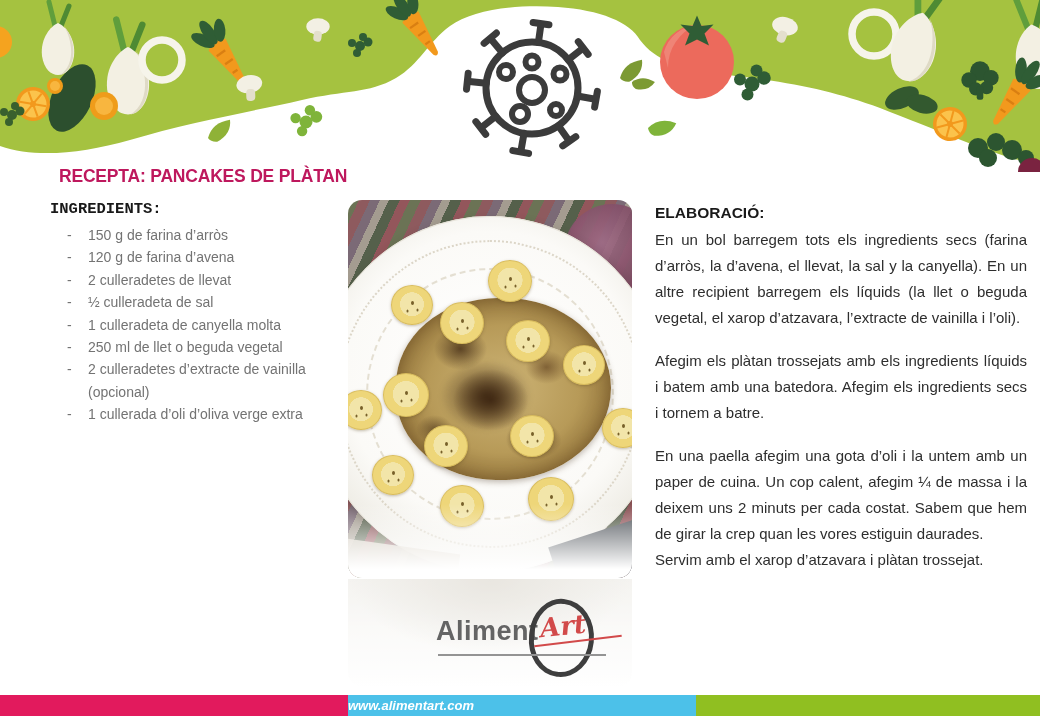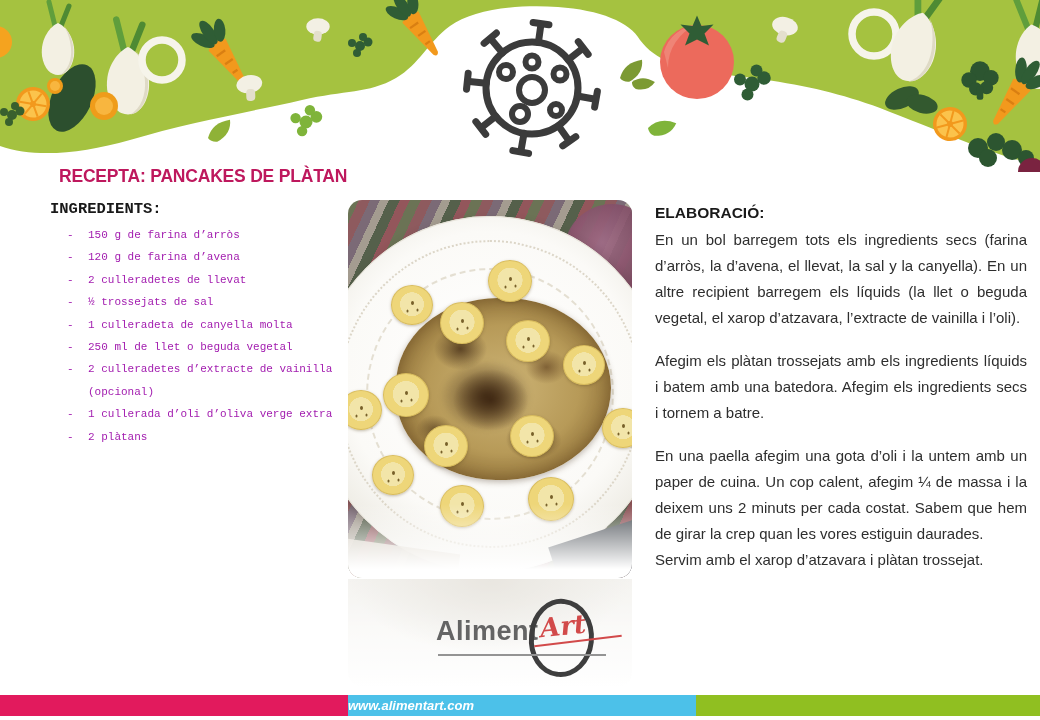--- a/index.html
+++ b/index.html
@@ -6,21 +6,21 @@
   .page{position:relative;width:1040px;height:720px;background:#fff;overflow:hidden;
         font-family:"Liberation Sans",sans-serif;color:#2f2f2f;}
   .header-art{position:absolute;left:0;top:0;width:1040px;height:172px;display:block;}
 
   .title{position:absolute;left:59px;top:166px;margin:0;font-size:17.5px;font-weight:bold;
          letter-spacing:-0.2px;color:#be185d;white-space:nowrap;}
 
   .ingredients{position:absolute;left:50px;top:200px;width:302px;}
   .ingredients h2{margin:0 0 6px 0;font-size:15.5px;font-weight:bold;color:#191919;font-family:Liberation Mono, monospace;}
   .ingredients ul{list-style:none;margin:0;padding:0;}
-  .ingredients li{position:relative;padding-left:38px;font-size:11px;line-height:22.4px;color:#a21caf;font-family:Liberation Mono, monospace;}
+  .ingredients li{position:relative;padding-left:38px;font-size:14px;line-height:22.4px;color:#737373;}
   .ingredients li::before{content:"-";position:absolute;left:17px;top:0;}
 
   .elaboracio{position:absolute;left:655px;top:200px;width:372px;}
   .elaboracio h2{margin:4px 0 5px 0;font-size:15.5px;font-weight:bold;color:#191919;}
   .elaboracio p{margin:0 0 17px 0;font-size:15px;line-height:26px;text-align:justify;color:#2e2e2e;}
   .elaboracio p.tight{margin-bottom:0;}
 
   
   .photo{position:absolute;left:348px;top:200px;width:284px;height:378px;border-radius:14px;
          overflow:hidden;
@@ -245,26 +245,25 @@
   </svg>
 
   <h1 class="title">RECEPTA: PANCAKES DE PLÀTAN</h1>
 
   <div class="ingredients">
     <h2>INGREDIENTS:</h2>
     <ul>
       <li>150 g de farina d’arròs</li>
       <li>120 g de farina d’avena</li>
       <li>2 culleradetes de llevat</li>
-      <li>½ trossejats de sal</li>
+      <li>½ culleradeta de sal</li>
       <li>1 culleradeta de canyella molta</li>
       <li>250 ml de llet o beguda vegetal</li>
       <li>2 culleradetes d’extracte de vainilla (opcional)</li>
       <li>1 cullerada d’oli d’oliva verge extra</li>
-      <li>2 plàtans</li>
     </ul>
   </div>
 
   <div class="photo">
     <div class="dish"></div>
     <div class="plate"></div>
     <div class="pancake"></div>
     <div class="drizzle"></div>
     <div class="banana" style="left:140px;top:60px;"></div>
     <div class="banana" style="left:43px;top:85px;width:40px;height:38px;"></div>

